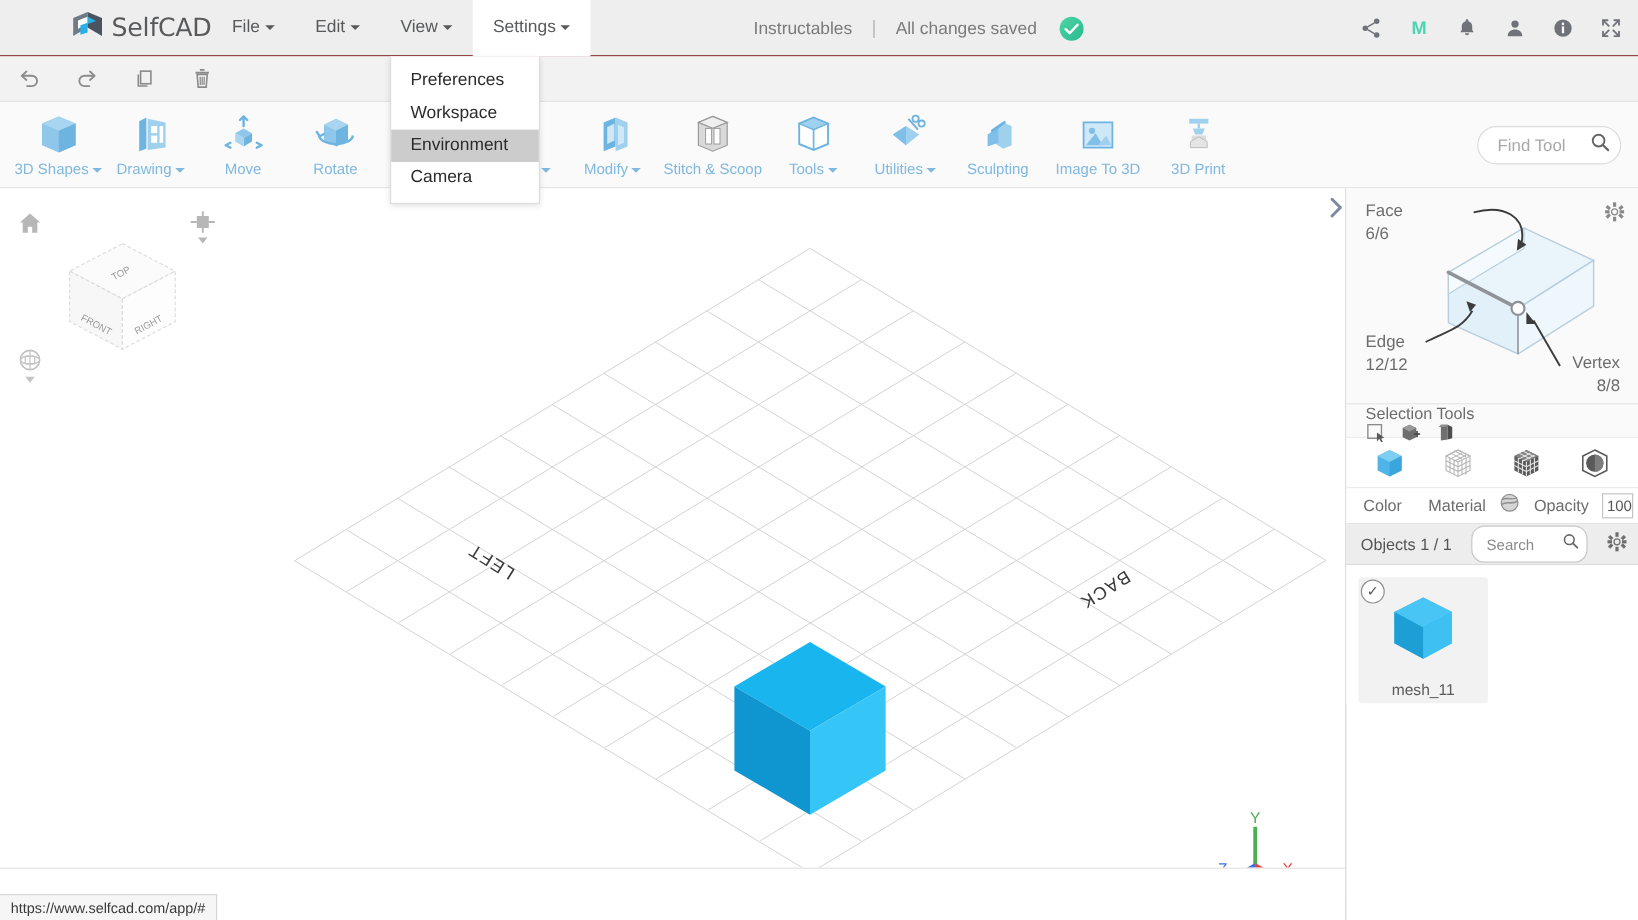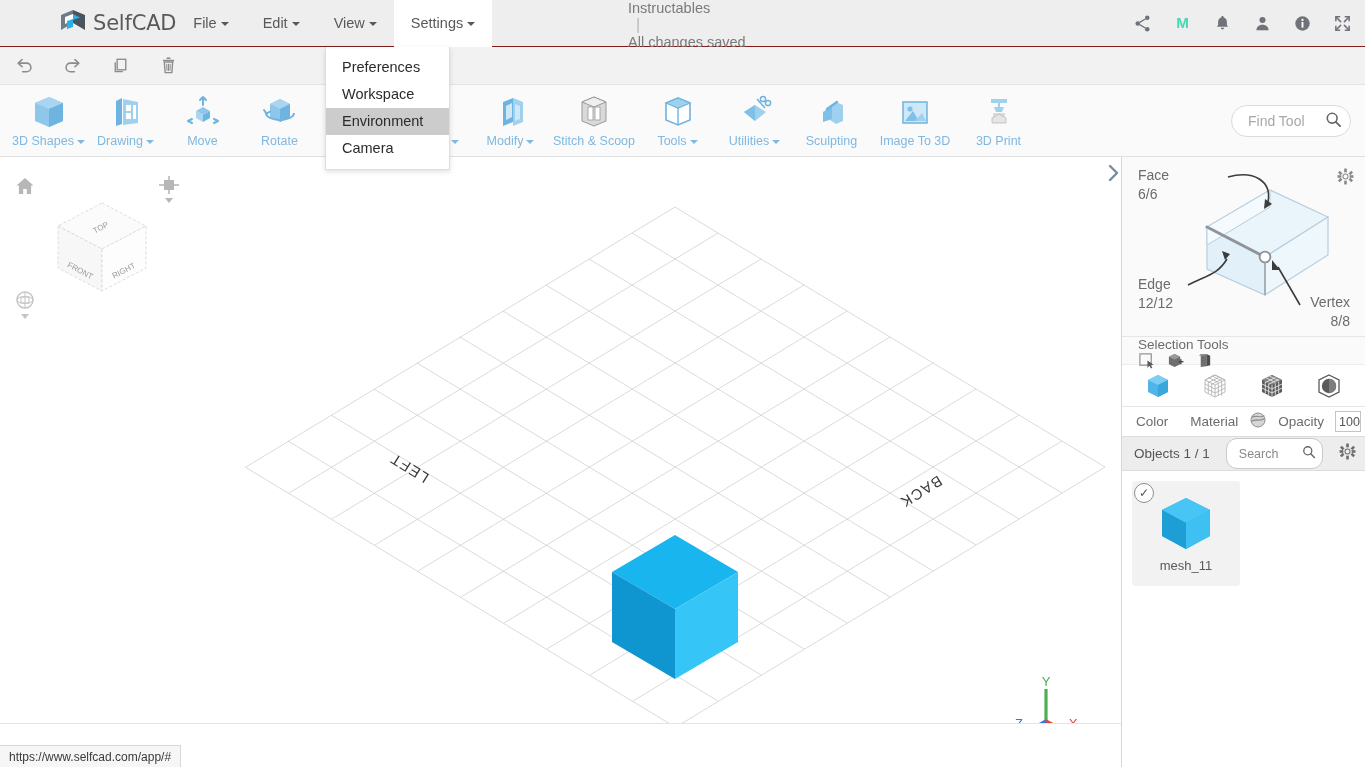--- a/index.html
+++ b/index.html
@@ -32,21 +32,21 @@
   }
   .menu-item.open { background: #ffffff; }
   .caret-dn {
     display: inline-block; width: 0; height: 0; margin-left: 4px;
     border-left: 4px solid transparent; border-right: 4px solid transparent;
     border-top: 4px solid #58595b; vertical-align: middle;
   }
 
   .hdr-center {
     position: absolute; left: 628px; top: 0; height: 47px;
-    display: flex; gap: 0px; flex-direction: column;
+    display: flex; align-items: center; gap: 8px;
   }
   .hdr-proj { font-size: 14.5px; color: #7a7a7a; }
   .hdr-sep { color: #b9b9b9; margin: 0 8px; font-size: 16px; }
   .hdr-saved { font-size: 14.5px; color: #7a7a7a; }
   .saved-badge { width: 22px; height: 22px; margin-left: 10px; display:block; }
 
   .hdr-right {
     position: absolute; right: 12px; top: 0; height: 47px;
     display: flex; align-items: center; gap: 20px;
   }
@@ -203,21 +203,21 @@
     border-radius: 3px; display: flex; flex-direction: column;
     align-items: center; justify-content: flex-start; padding-top: 12px;
     cursor: pointer;
   }
   .obj-check {
     position: absolute; left: 2px; top: 2px; width: 20px; height: 20px;
     border-radius: 50%; background: #fff; border: 1px solid #8d8d8d;
     display: flex; align-items: center; justify-content: center;
     font-size: 12px; color: #555; cursor: pointer;
   }
-  .obj-name { font-size: 13px; color: #5a5a5a; margin-top: 3px; }
+  .obj-name { font-size: 13px; color: #5a5a5a; margin-top: 12px; }
 
   
   .statusbar {
     position: absolute; left: 0; bottom: 0; height: 22px;
     background: #f6f6f6; border: 1px solid #d8d8d8; border-left: none;
     border-bottom: none;
     display: flex; align-items: center; padding: 0 9px;
     font-size: 12px; color: #3a3a3a; z-index: 50; justify-content: center;
   }
   .bottom-strip {

